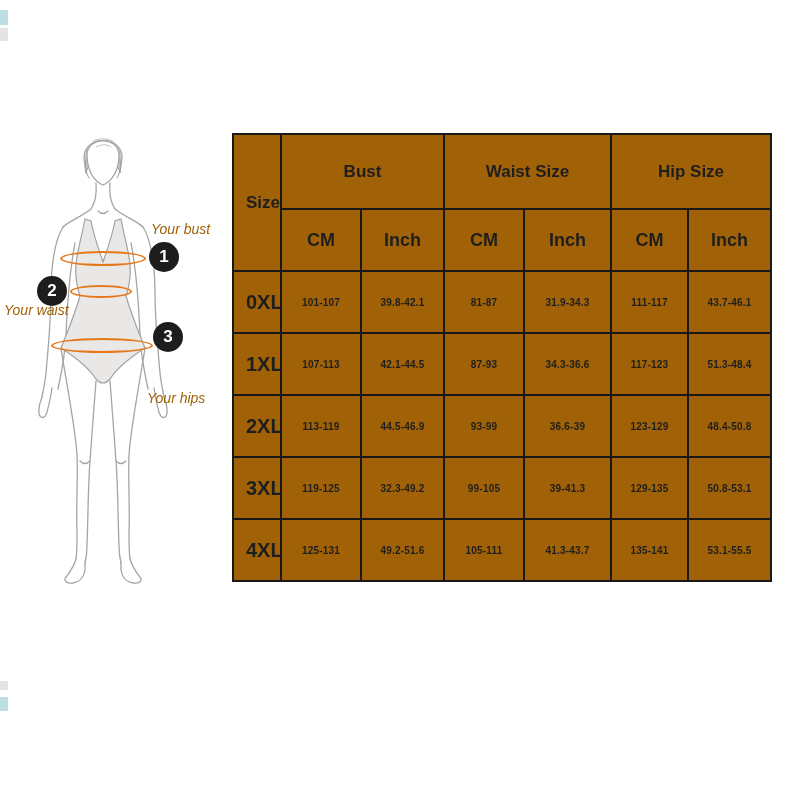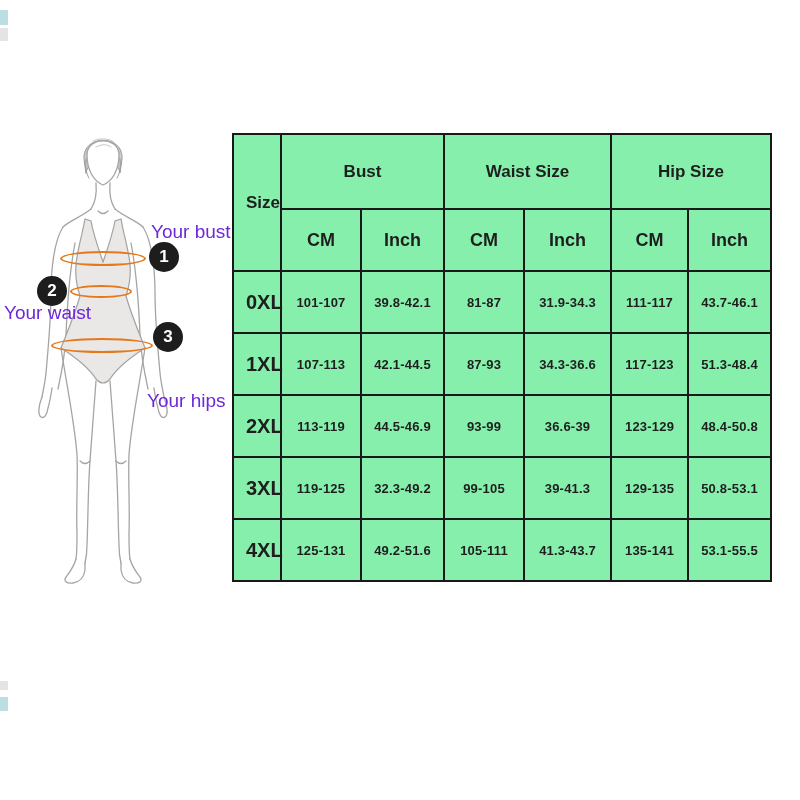--- a/index.html
+++ b/index.html
@@ -22,38 +22,38 @@
   .me-waist{left:70px;top:285px;width:62px;height:13px;}
   .me-hips {left:51px;top:338px;width:102px;height:15px;}
 
   .marker-circle{position:absolute;width:30px;height:30px;border-radius:50%;
                  background:#1d1d1d;color:#ffffff;font-weight:bold;font-size:17px;
                  display:flex;align-items:center;justify-content:center;}
   .mc-1{left:149px;top:242px;}
   .mc-2{left:37px;top:276px;}
   .mc-3{left:153px;top:322px;}
 
-  .measure-label{position:absolute;font-size:19px;color:#6d28d9;white-space:nowrap;}
+  .measure-label{position:absolute;font-size:14px;color:#a16207;white-space:nowrap;font-style:italic;}
   .ml-bust {left:151px;top:221px;}
   .ml-waist{left:4px;top:302px;}
   .ml-hips {left:147px;top:354px;margin-top:36px;}
 
   
   .size-table{position:absolute;left:232px;top:133px;width:538px;
               border-collapse:collapse;table-layout:fixed;background:#ffffff;}
-  .size-table td,.size-table th{border:2px solid #191919;background:#86efac;
+  .size-table td,.size-table th{border:2px solid #191919;background:#a16207;
               text-align:center;vertical-align:middle;padding:12px;
               font-weight:bold;color:#1e1e1e;}
   .r-group{height:75px;}
   .r-units{height:62px;}
   .r-data{height:62px;}
   .th-group{font-size:17px;}
   .th-unit{font-size:18px;}
   .td-size{font-size:20px;}
-  .td-val{font-size:13px;letter-spacing:0.2px;}
+  .td-val{font-size:10px;letter-spacing:0.2px;}
 </style>
 </head>
 <body>
 
 <div class="page">
 
   <div class="edge-mark em-teal-top"></div>
   <div class="edge-mark em-gray-top"></div>
   <div class="edge-mark em-gray-bot"></div>
   <div class="edge-mark em-teal-bot"></div>

